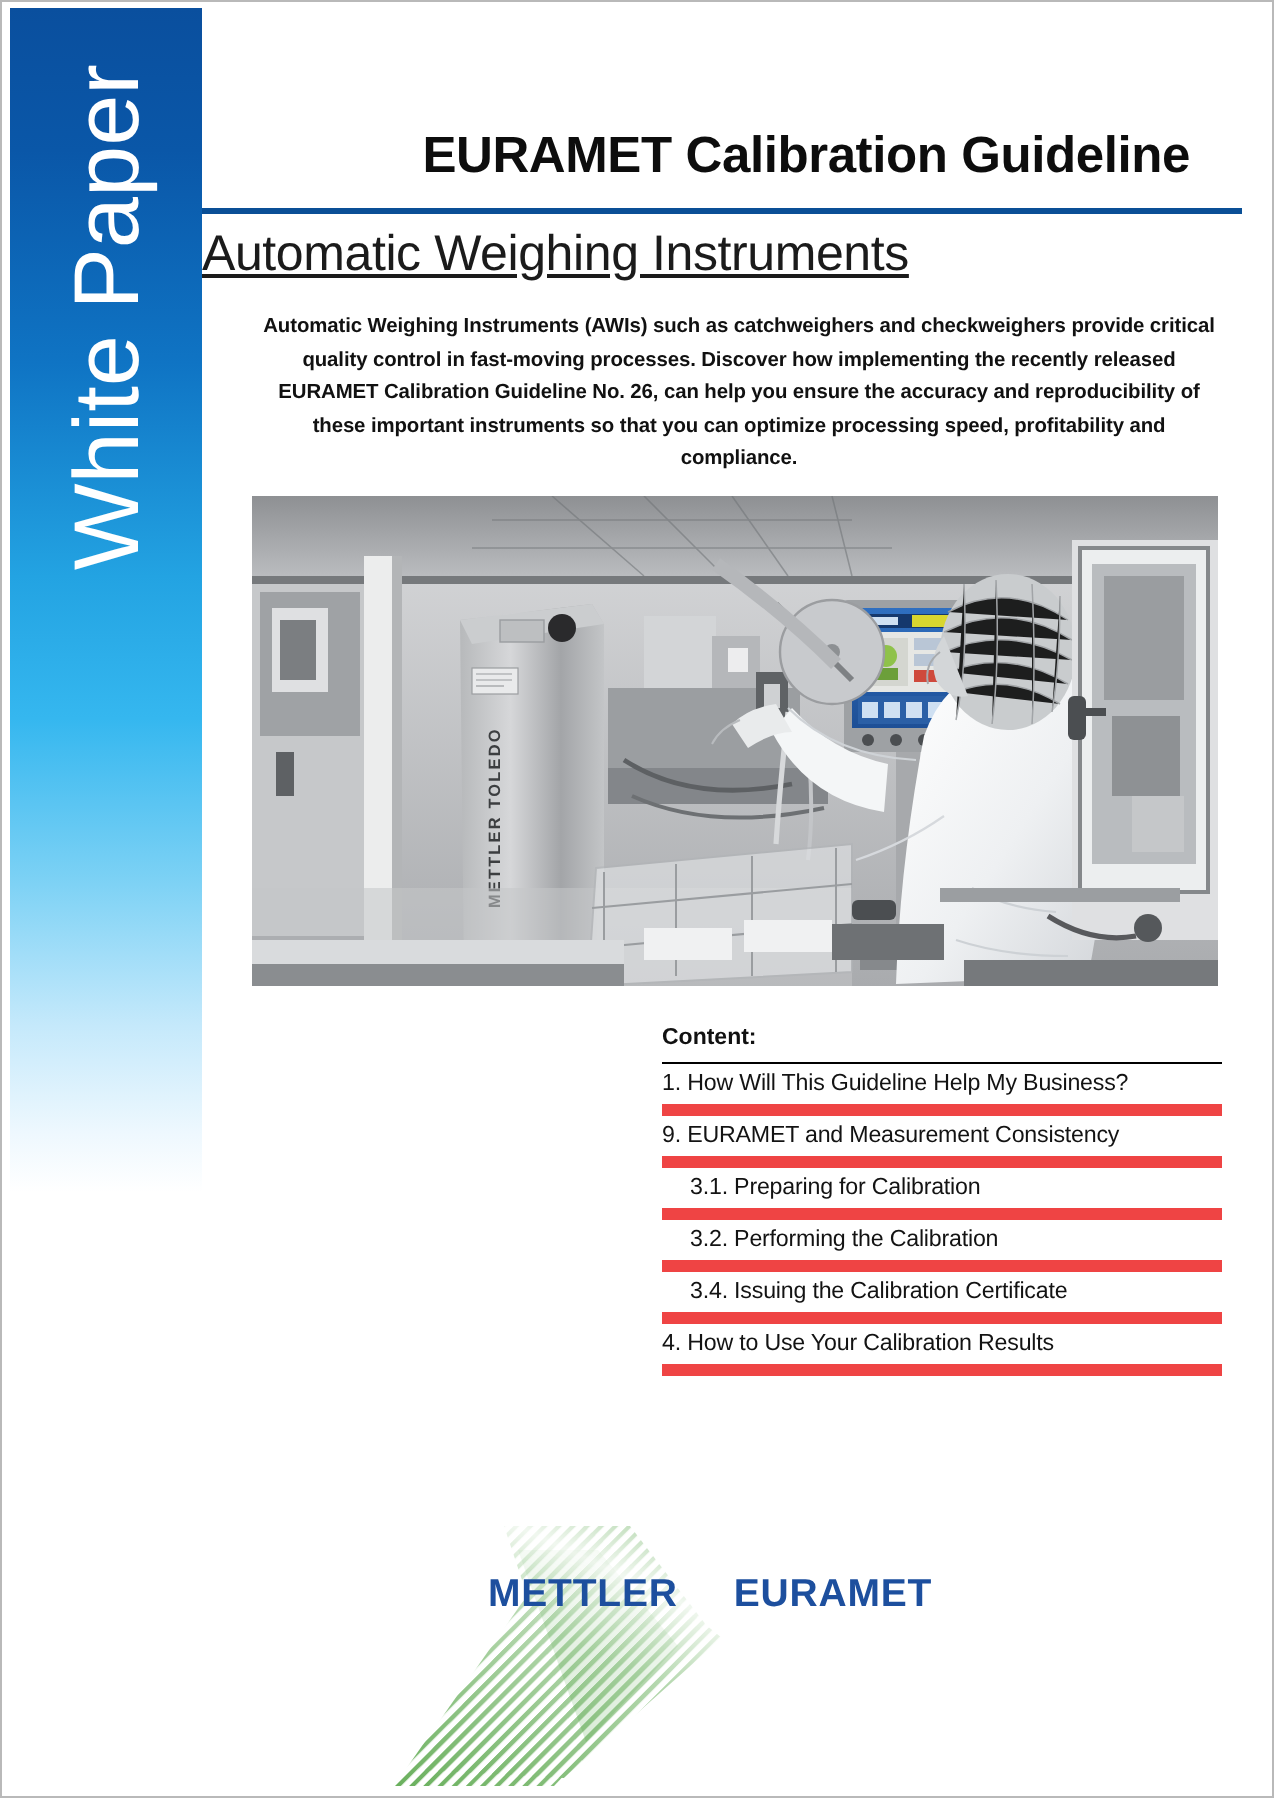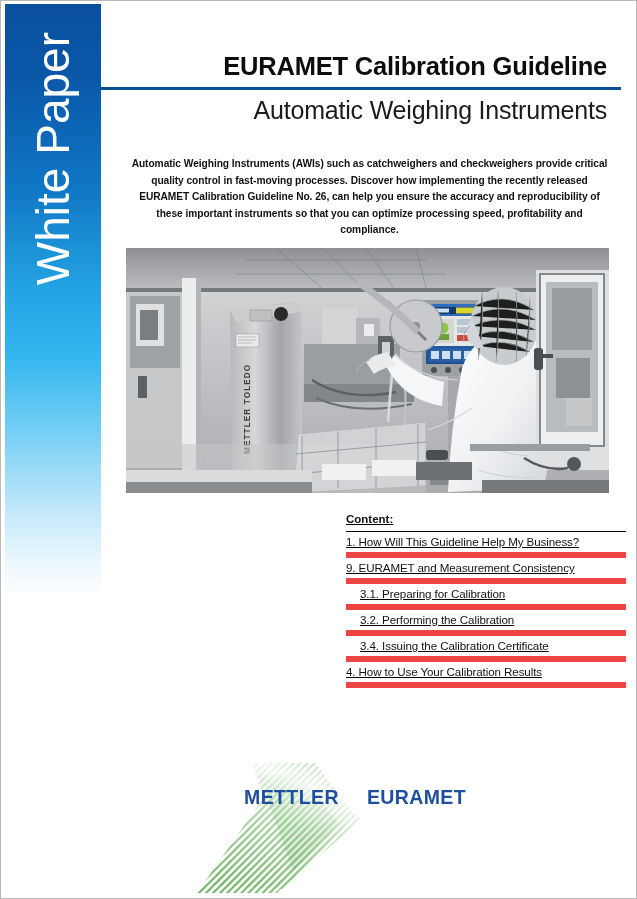--- a/index.html
+++ b/index.html
@@ -64,46 +64,46 @@
   }
 
   
   .header {
     position: absolute;
     left: 100px;
     top: 0;
     width: 520px;
   }
   .header-title {
-    margin: 0;
+    margin: 12px;
     padding: 52px 14px 0 4px;
     text-align: right;
     font-size: 25.5px;
     font-weight: bold;
     color: #0d0d0d;
     letter-spacing: -0.2px;
     line-height: 1.05;
     font-family: "Liberation Sans", sans-serif;
   }
   .header-rule {
     margin: 7px 0 0 0;
     width: 520px;
     height: 3px;
     background: #0a4f96;
   }
   .header-subtitle {
     margin: 0;
     padding: 6px 14px 0 0;
-    text-align: right;
     font-size: 25px;
     font-weight: 300;
     color: #1b1b1b;
     letter-spacing: -0.2px;
     line-height: 1.15;
     font-family: "Liberation Sans", sans-serif;
+    text-decoration: underline;
   }
 
   
   .intro {
     position: absolute;
     left: 127px;
     top: 155px;
     width: 483px;
     margin: 0;
     font-size: 10.2px;
@@ -123,24 +123,23 @@
     width: 483px;
     height: 245px;
     overflow: hidden;
     background: #8e9094;
   }
   .photo svg { display: block; }
 
   
   .toc {
     position: absolute;
-    left: 345px;
+    left: 330px;
     top: 512px;
     width: 280px;
-    text-decoration: underline;
   }
   .toc-heading {
     margin: 0 0 6px 0;
     font-size: 11.5px;
     font-weight: bold;
     color: #111111;
     font-family: "Liberation Sans", sans-serif;
   }
   .toc-list {
     list-style: none;

